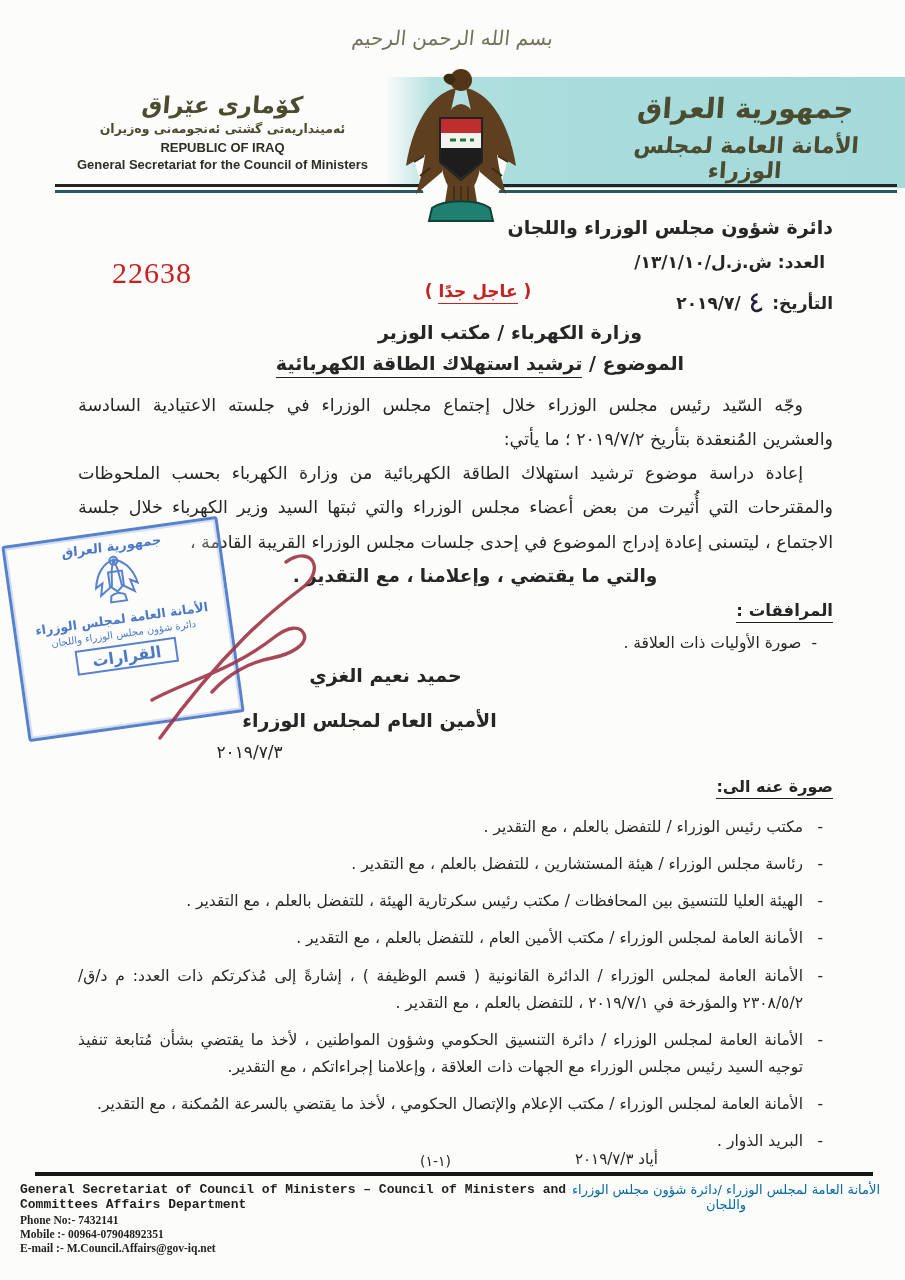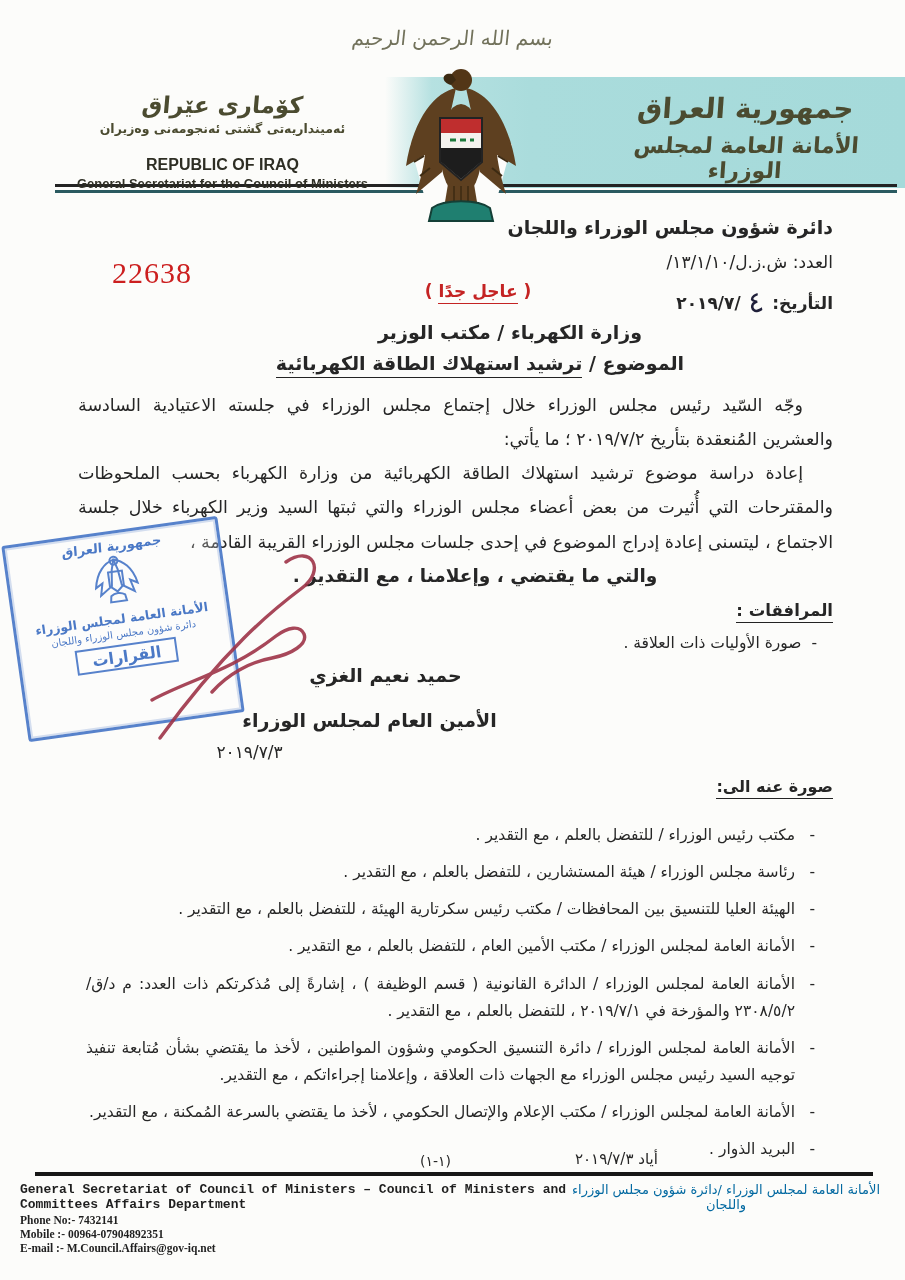--- a/index.html
+++ b/index.html
@@ -14,27 +14,27 @@
           background:linear-gradient(90deg,rgba(174,222,222,0) 0%,rgba(174,222,222,.9) 9%,#aadcdc 28%,#a5dada 100%);}
   .rule1{top:184px;left:55px;right:8px;height:3px;background:#232323;}
   .rule2{top:190px;left:55px;right:8px;height:3px;background:#2a5a60;}
 
   .hdr-right{top:92px;left:598px;width:295px;text-align:center;color:#4b4b30;}
   .hdr-right .l1{font-size:28px;font-weight:bold;transform:skewX(-4deg);}
   .hdr-right .l2{font-size:22px;font-weight:bold;margin-top:8px;transform:skewX(-4deg);}
   .hdr-left{top:92px;left:55px;width:335px;text-align:center;color:#4b4b30;}
   .hdr-left .k1{font-size:23px;font-weight:bold;transform:skewX(-5deg);}
   .hdr-left .k2{font-size:12.5px;font-weight:bold;margin-top:3px;}
-  .hdr-left .e1{font-size:16px;font-weight:bold;color:#2e2e24;margin-top:20px;font-family:"Liberation Sans",sans-serif;}
+  .hdr-left .e1{font-size:13px;font-weight:bold;color:#2e2e24;margin-top:4px;font-family:"Liberation Sans",sans-serif;}
   .hdr-left .e2{font-size:13px;font-weight:bold;color:#2e2e24;margin-top:2px;font-family:"Liberation Sans",sans-serif;}
   .eagle{top:58px;left:394px;}
 
   
   .dept{top:216px;right:72px;font-size:19px;font-weight:bold;direction:rtl;}
-  .numline{top:252px;right:72px;font-size:17px;font-weight:400;direction:rtl;}
+  .numline{top:252px;right:80px;font-size:17px;font-weight:700;direction:rtl;}
   .dateline{top:282px;right:72px;font-size:17px;font-weight:600;direction:rtl;}
   .hand-day{display:inline-block;font-size:29px;font-weight:400;transform:rotate(-10deg) translateY(3px);
             margin:0 10px 0 6px;color:#20203a;}
   .urgent{top:281px;left:398px;width:160px;font-size:17px;font-weight:bold;color:#c42323;direction:rtl;text-align:center;}
   .urgent .u{border-bottom:1.5px solid #c42323;padding-bottom:2px;}
   .refnum{top:256px;left:112px;font-size:30px;color:#cc1f1f;font-family:"Liberation Serif",serif;letter-spacing:1px;}
 
   .addressee{top:321px;left:310px;width:400px;text-align:center;font-size:19px;font-weight:bold;direction:rtl;}
   .subject{top:352px;left:230px;width:500px;text-align:center;font-size:19px;font-weight:bold;direction:rtl;}
   .subject .u{border-bottom:1.6px solid #232323;padding-bottom:3px;}
@@ -58,21 +58,21 @@
   .stamp .s4{display:inline-block;font-size:16px;font-weight:bold;border:2px solid #4a78c8;
              padding:1px 14px;margin-top:5px;background:rgba(255,255,255,.5);}
   .sig-svg{top:540px;left:118px;}
   .sig-name{top:664px;left:278px;width:215px;text-align:center;font-size:19px;font-weight:bold;direction:rtl;}
   .sig-title{top:701px;left:232px;width:275px;text-align:center;font-size:19px;font-weight:bold;direction:rtl;margin-top:8px;}
   .sig-date{top:742px;left:182px;width:135px;text-align:center;font-size:17px;direction:rtl;}
 
   
   .cc-h{top:777px;right:72px;font-size:16px;font-weight:bold;direction:rtl;}
   .cc-h span{border-bottom:1.5px solid #232323;padding-bottom:2px;}
-  .cc{top:806px;right:72px;left:70px;direction:rtl;margin:16px;padding:0;list-style:none;
+  .cc{top:806px;right:72px;left:70px;direction:rtl;margin:8px;padding:0;list-style:none;
       font-size:15.5px;line-height:1.75;text-align:justify;}
   .cc li{margin-bottom:10px;padding-right:22px;position:relative;}
   .cc li::before{content:"-";position:absolute;right:2px;top:0;}
 
   
   .typist{top:1150px;left:575px;font-size:15px;direction:rtl;}
   .pageno{top:1153px;left:420px;font-size:14px;}
   .footer-rule{top:1172px;left:35px;right:32px;height:3.5px;background:#161616;}
   .footer-left{top:1182px;left:20px;width:600px;font-family:"Liberation Serif",serif;color:#1f1f1f;}
   .footer-left .f1{font-size:13px;font-weight:bold;font-family:Liberation Mono, monospace;}

